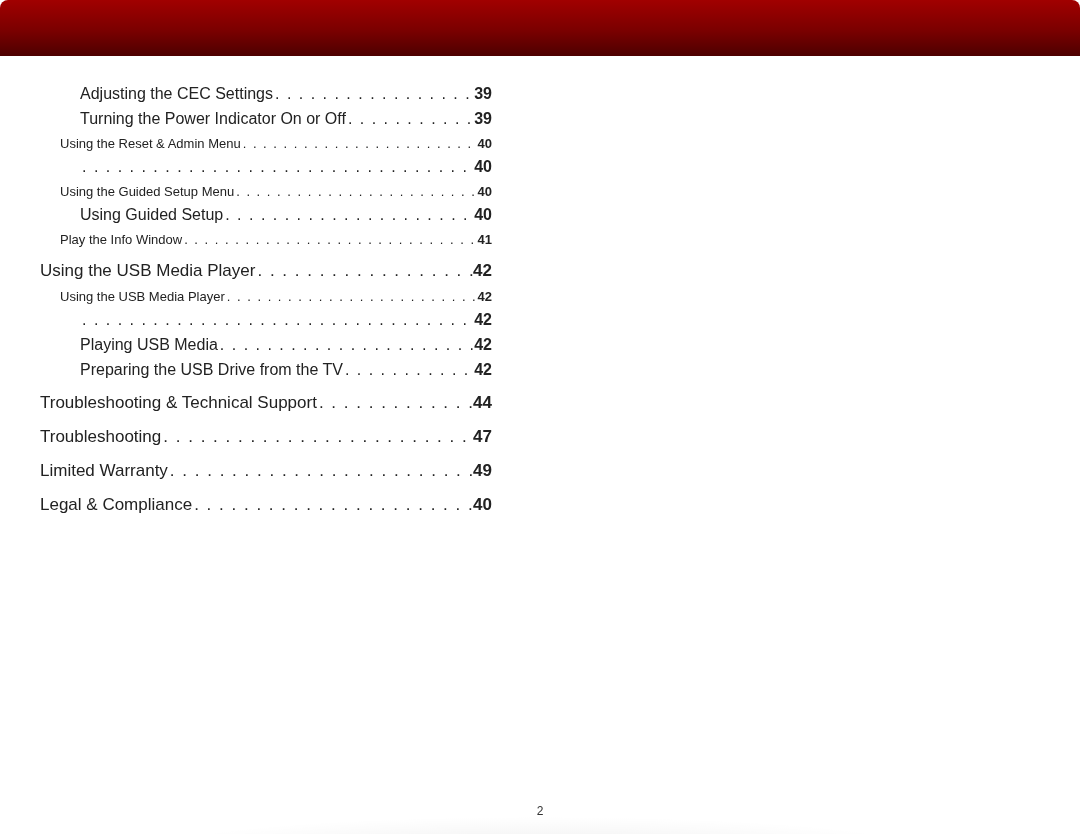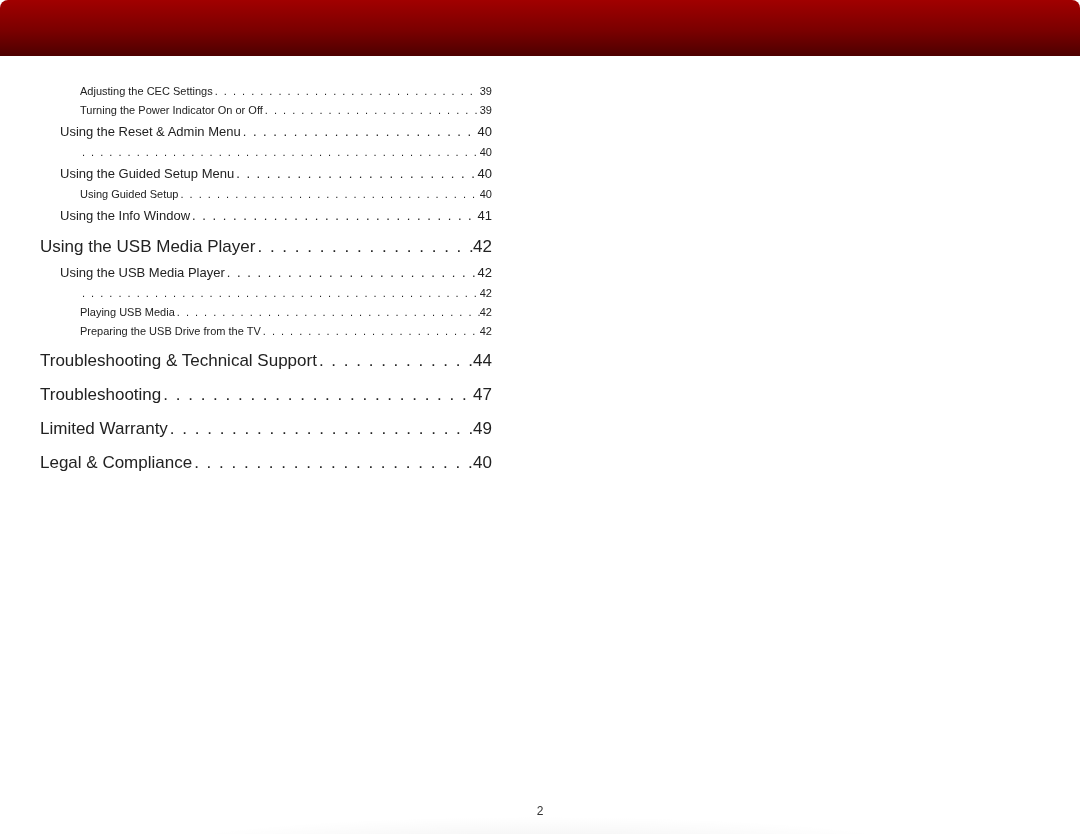--- a/index.html
+++ b/index.html
@@ -30,33 +30,33 @@
     white-space: nowrap;
     overflow: hidden;
   }
   .toc-row .label { flex: 0 0 auto; }
   .toc-row .dots {
     flex: 1 1 auto;
     overflow: hidden;
     letter-spacing: 1.5px;
     padding: 0 2px;
   }
-  .toc-row .page-num { flex: 0 0 auto; }
+  .toc-row .page-num { flex: 0 0 auto; font-weight: bold; }
   .level1 {
     font-size: 17px;
     margin-top: 14px;
     margin-bottom: 2px;
   }
   .level2 {
     font-size: 13px;
     padding-left: 20px;
     margin-top: 8px;
   }
   .level3 {
-    font-size: 11px;
+    font-size: 16px;
     padding-left: 40px;
     margin-top: 7px;
   }
   .page-footer {
     position: absolute;
     bottom: 16px;
     width: 100%;
     text-align: center;
     font-size: 12px;
     color: #333;
@@ -99,21 +99,21 @@
       <span class="label">Using the Guided Setup Menu</span>
       <span class="dots">. . . . . . . . . . . . . . . . . . . . . . . . . . . . . . . . . . . . . . . . . . . . . . . . . . . . . . . . . . . . . . . . . . . . . . . . . . . . . . . .</span>
       <span class="page-num">40</span>
     </div>
     <div class="toc-row level3">
       <span class="label">Using Guided Setup</span>
       <span class="dots">. . . . . . . . . . . . . . . . . . . . . . . . . . . . . . . . . . . . . . . . . . . . . . . . . . . . . . . . . . . . . . . . . . . . . . . . . . . . . . . .</span>
       <span class="page-num">40</span>
     </div>
     <div class="toc-row level2">
-      <span class="label">Using the Info Window</span>
+      <span class="label">Play the Info Window</span>
       <span class="dots">. . . . . . . . . . . . . . . . . . . . . . . . . . . . . . . . . . . . . . . . . . . . . . . . . . . . . . . . . . . . . . . . . . . . . . . . . . . . . . . .</span>
       <span class="page-num">41</span>
     </div>
     <div class="toc-row level1">
       <span class="label">Using the USB Media Player</span>
       <span class="dots">. . . . . . . . . . . . . . . . . . . . . . . . . . . . . . . . . . . . . . . . . . . . . . . . . . . . . . . . . . . . . . . . . . . . . . . . . . . . . . . .</span>
       <span class="page-num">42</span>
     </div>
     <div class="toc-row level2">
       <span class="label">Using the USB Media Player</span>

